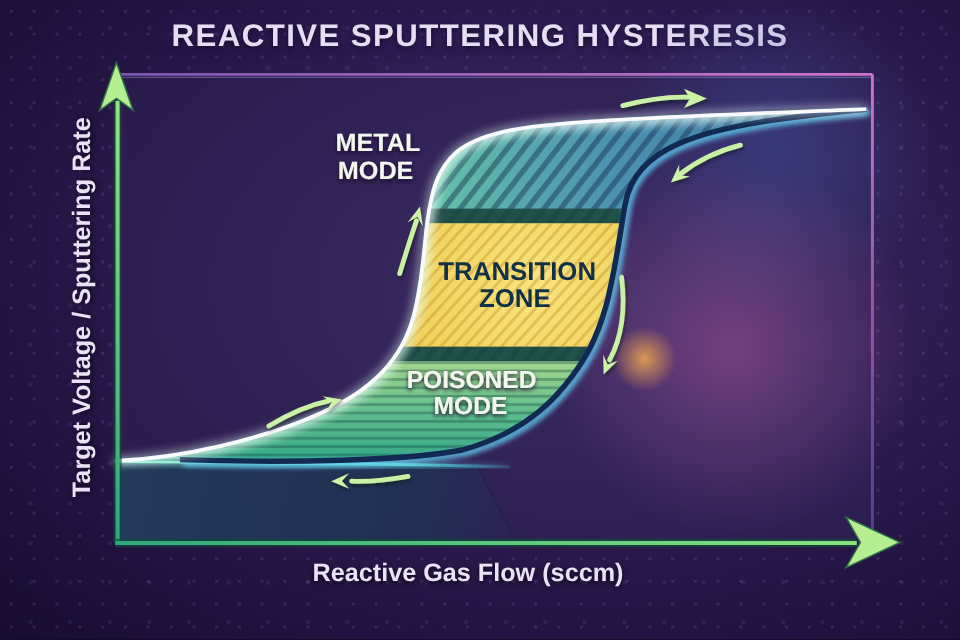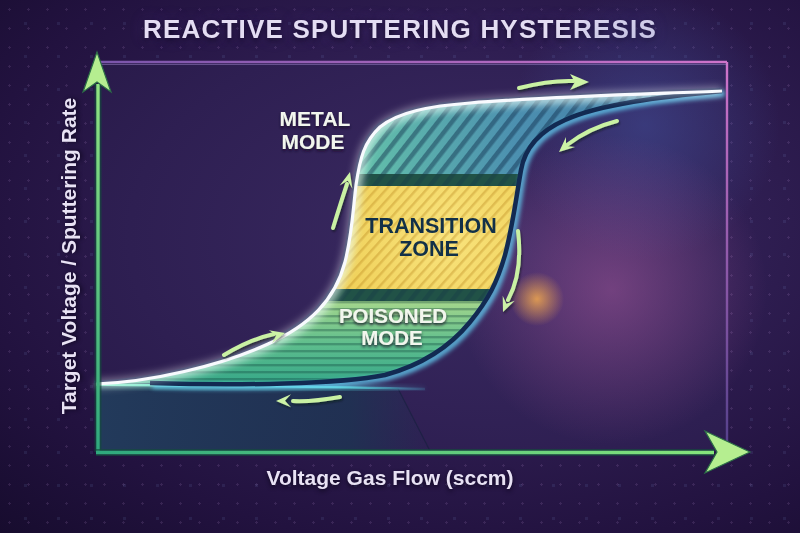--- a/index.html
+++ b/index.html
@@ -215,15 +215,15 @@
     <g filter="url(#txtShadow)">
       <text x="315" y="126" font-size="21" text-anchor="middle" class="zone-light">METAL</text>
       <text x="313" y="149" font-size="21" text-anchor="middle" class="zone-light">MODE</text>
       <text x="393" y="323" font-size="20.5" text-anchor="middle" class="zone-light">POISONED</text>
       <text x="392" y="345" font-size="20.5" text-anchor="middle" class="zone-light">MODE</text>
     </g>
     <text x="431" y="233" font-size="21.5" text-anchor="middle" class="zone-dark">TRANSITION</text>
     <text x="429" y="256" font-size="21.5" text-anchor="middle" class="zone-dark">ZONE</text>
   </svg>
 
-  <div class="axis-label x-label">Voltage Gas Flow (sccm)</div>
+  <div class="axis-label x-label">Reactive Gas Flow (sccm)</div>
   <div class="axis-label y-label">Target Voltage / Sputtering Rate</div>
 </div>
 
 </body></html>

